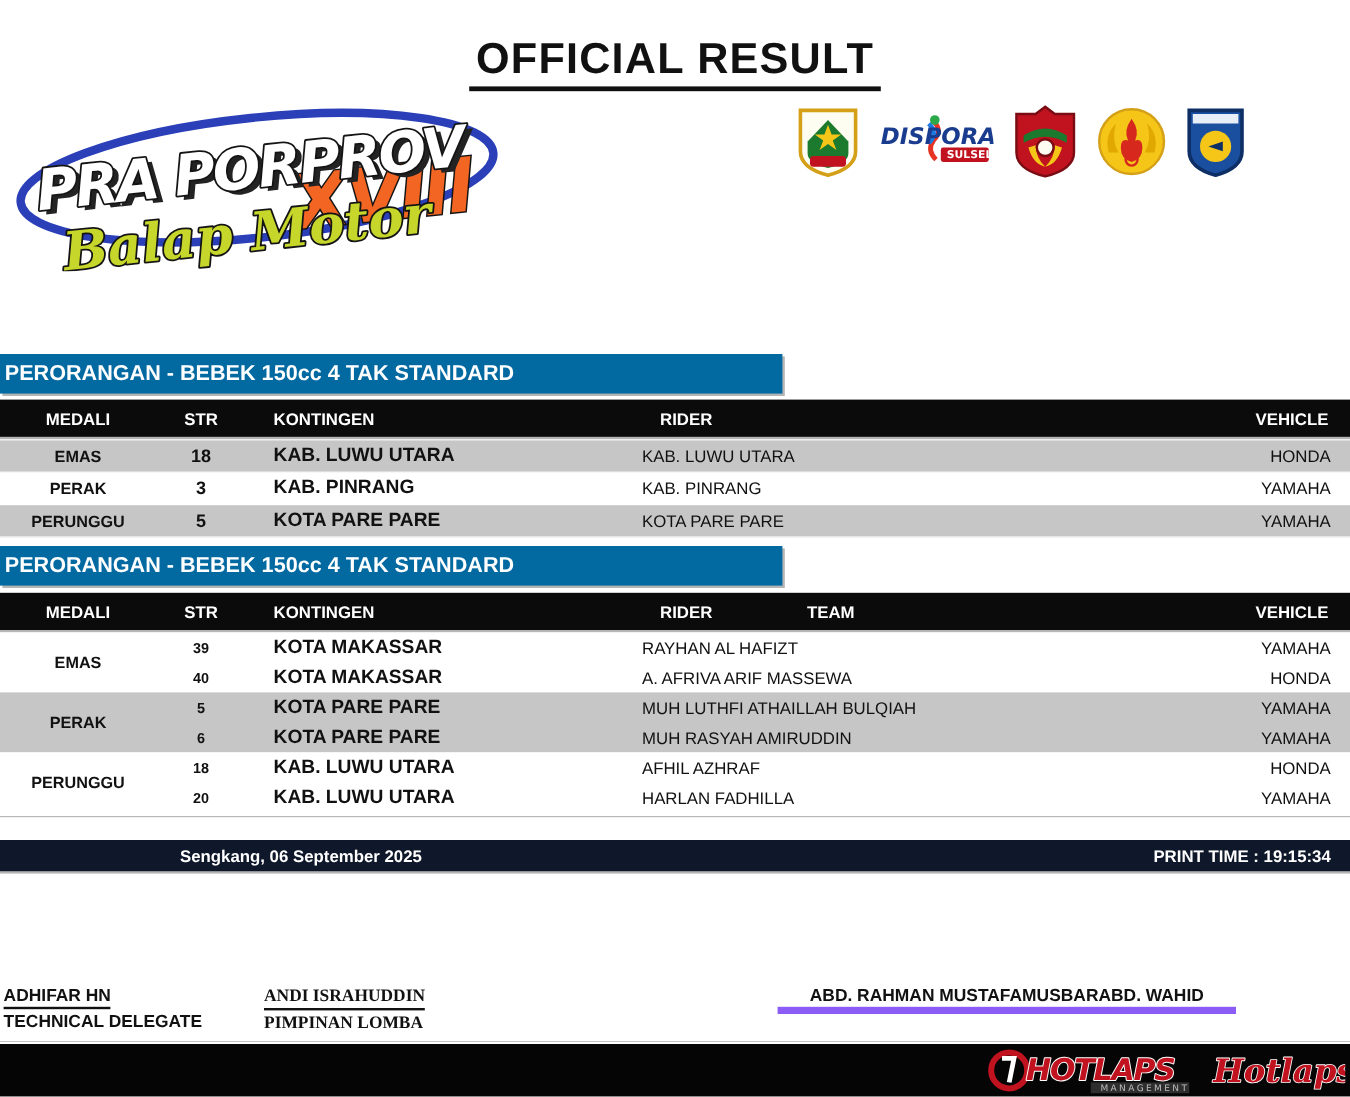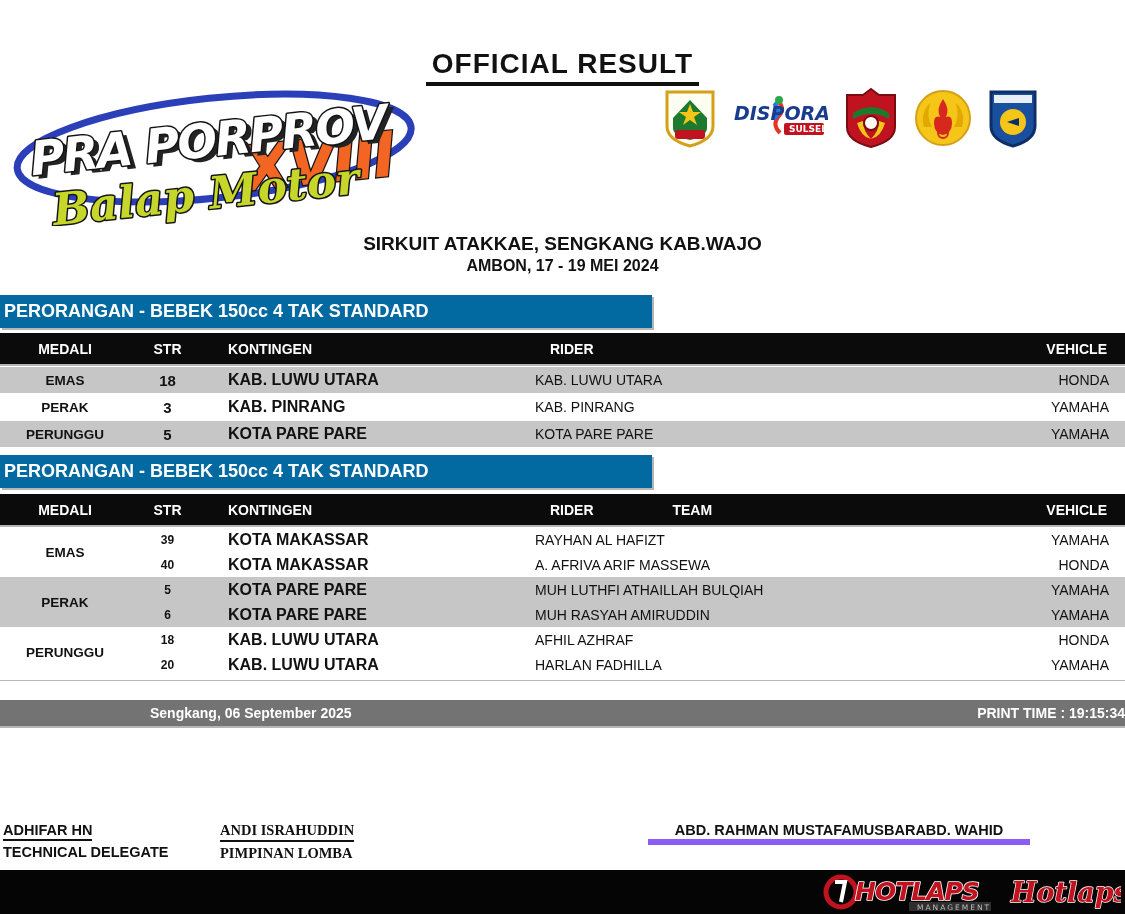--- a/index.html
+++ b/index.html
@@ -1,21 +1,21 @@
 <!DOCTYPE html>
 <html><head>
 <meta charset="utf-8">
 <style>
   html,body{margin:0;padding:0;background:#fff;}
   #page{position:relative;width:1125px;height:914px;background:#fff;overflow:hidden;
         font-family:"Liberation Sans",sans-serif;color:#111;}
   
   .title-wrap{position:absolute;top:28px;left:0;width:100%;text-align:center;}
-  .title{display:inline-block;font-size:28px;font-weight:bold;letter-spacing:1px;
-         border-bottom:4px solid #111;padding:0 6px 2px 6px;margin-top:20px;}
+  .title{display:inline-block;font-size:36px;font-weight:bold;letter-spacing:1px;
+         border-bottom:4px solid #111;padding:0 6px 2px 6px;}
   
   .event-logo{position:absolute;left:10px;top:76px;width:410px;height:150px;}
   
   .org-logos{position:absolute;left:663px;top:86px;height:64px;display:flex;align-items:center;gap:15px;}
   .org-logos svg{display:block;}
   
   .venue{position:absolute;top:232px;left:0;width:100%;text-align:center;line-height:1.25;}
   .venue .l1{font-size:19px;font-weight:bold;}
   .venue .l2{font-size:16px;font-weight:bold;}
   
@@ -48,23 +48,23 @@
   .mgroup{display:grid;grid-template-columns:130px 995px;}
   .mgroup .medali{grid-row:1 / span 2;display:flex;align-items:center;justify-content:center;
                   font-weight:bold;font-size:13.5px;}
   .mgroup .sub{display:grid;grid-template-columns:75px 306px 450px 164px;align-items:center;height:25px;}
   .mgroup .sub .str{text-align:center;font-weight:bold;font-size:12px;}
   .mgroup .sub .kontingen{padding-left:23px;font-weight:bold;font-size:16px;}
   .mgroup .sub .rider{padding-left:24px;font-size:14px;}
   .mgroup .sub .vehicle{text-align:right;padding-right:16px;font-size:14px;}
   .divider{position:absolute;left:0;top:680px;width:1125px;height:0;border-top:1px solid #b8b8b8;}
   
-  .footer-bar{position:absolute;left:0;top:700px;width:1125px;height:26px;background:#737373;color:#fff;
+  .footer-bar{position:absolute;left:0;top:700px;width:1125px;height:26px;background:#0f172a;color:#fff;
               display:flex;align-items:center;justify-content:space-between;font-size:14px;font-weight:bold;
-              box-sizing:border-box;padding-right:0;box-shadow:0 2px 0 #b5b5b5;}
+              box-sizing:border-box;padding-right:16px;box-shadow:0 2px 0 #b5b5b5;}
   .footer-bar .date{padding-left:150px;}
   
   .sigs{position:absolute;left:0;top:822px;width:1125px;font-size:14.5px;font-weight:bold;}
   .sig-name{border-bottom:2px solid #111;display:inline-block;padding-bottom:1px;}
   .sig-td{position:absolute;left:3px;top:0;}
   .sig-pl{position:absolute;left:220px;top:0;font-family:Liberation Serif, serif;}
   .sig-role{margin-top:3px;}
   .sig-jury{position:absolute;left:648px;top:0;width:382px;}
   .jury-names{display:flex;justify-content:center;border-bottom:6px solid #8b5cf6;padding-bottom:1px;}
   .jury-role{text-align:center;margin-top:3px;}
@@ -124,24 +124,20 @@
       <circle cx="29" cy="44" r="5" fill="none" stroke="#d7281e" stroke-width="2"></circle>
     </svg>
     <svg width="52" height="60" viewBox="0 0 52 60">
       <path d="M4 4 L48 4 L48 38 Q48 52 26 58 Q4 52 4 38 Z" fill="#1a4fa0" stroke="#0d2f66" stroke-width="3"></path>
       <path d="M7 7 L45 7 L45 15 L7 15 Z" fill="#e8eef8"></path>
       <circle cx="26" cy="34" r="13" fill="#f5c518"></circle>
       <path d="M20 34 L32 30 L32 38 Z" fill="#0d2f66"></path>
     </svg>
   </div>
 
-  <div class="venue">
-    <div class="l1">SIRKUIT ATAKKAE, SENGKANG KAB.WAJO</div>
-    <div class="l2">AMBON, 17 - 19 MEI 2024</div>
-  </div>
 
   <div class="banner" style="top:295px;">PERORANGAN - BEBEK 150cc 4 TAK STANDARD</div>
 
   <div class="thead" style="top:333px;">
     <div class="c-medali">MEDALI</div>
     <div class="c-str">STR</div>
     <div class="c-kontingen">KONTINGEN</div>
     <div class="c-rider">RIDER</div>
     <div class="c-vehicle">VEHICLE</div>
   </div>

